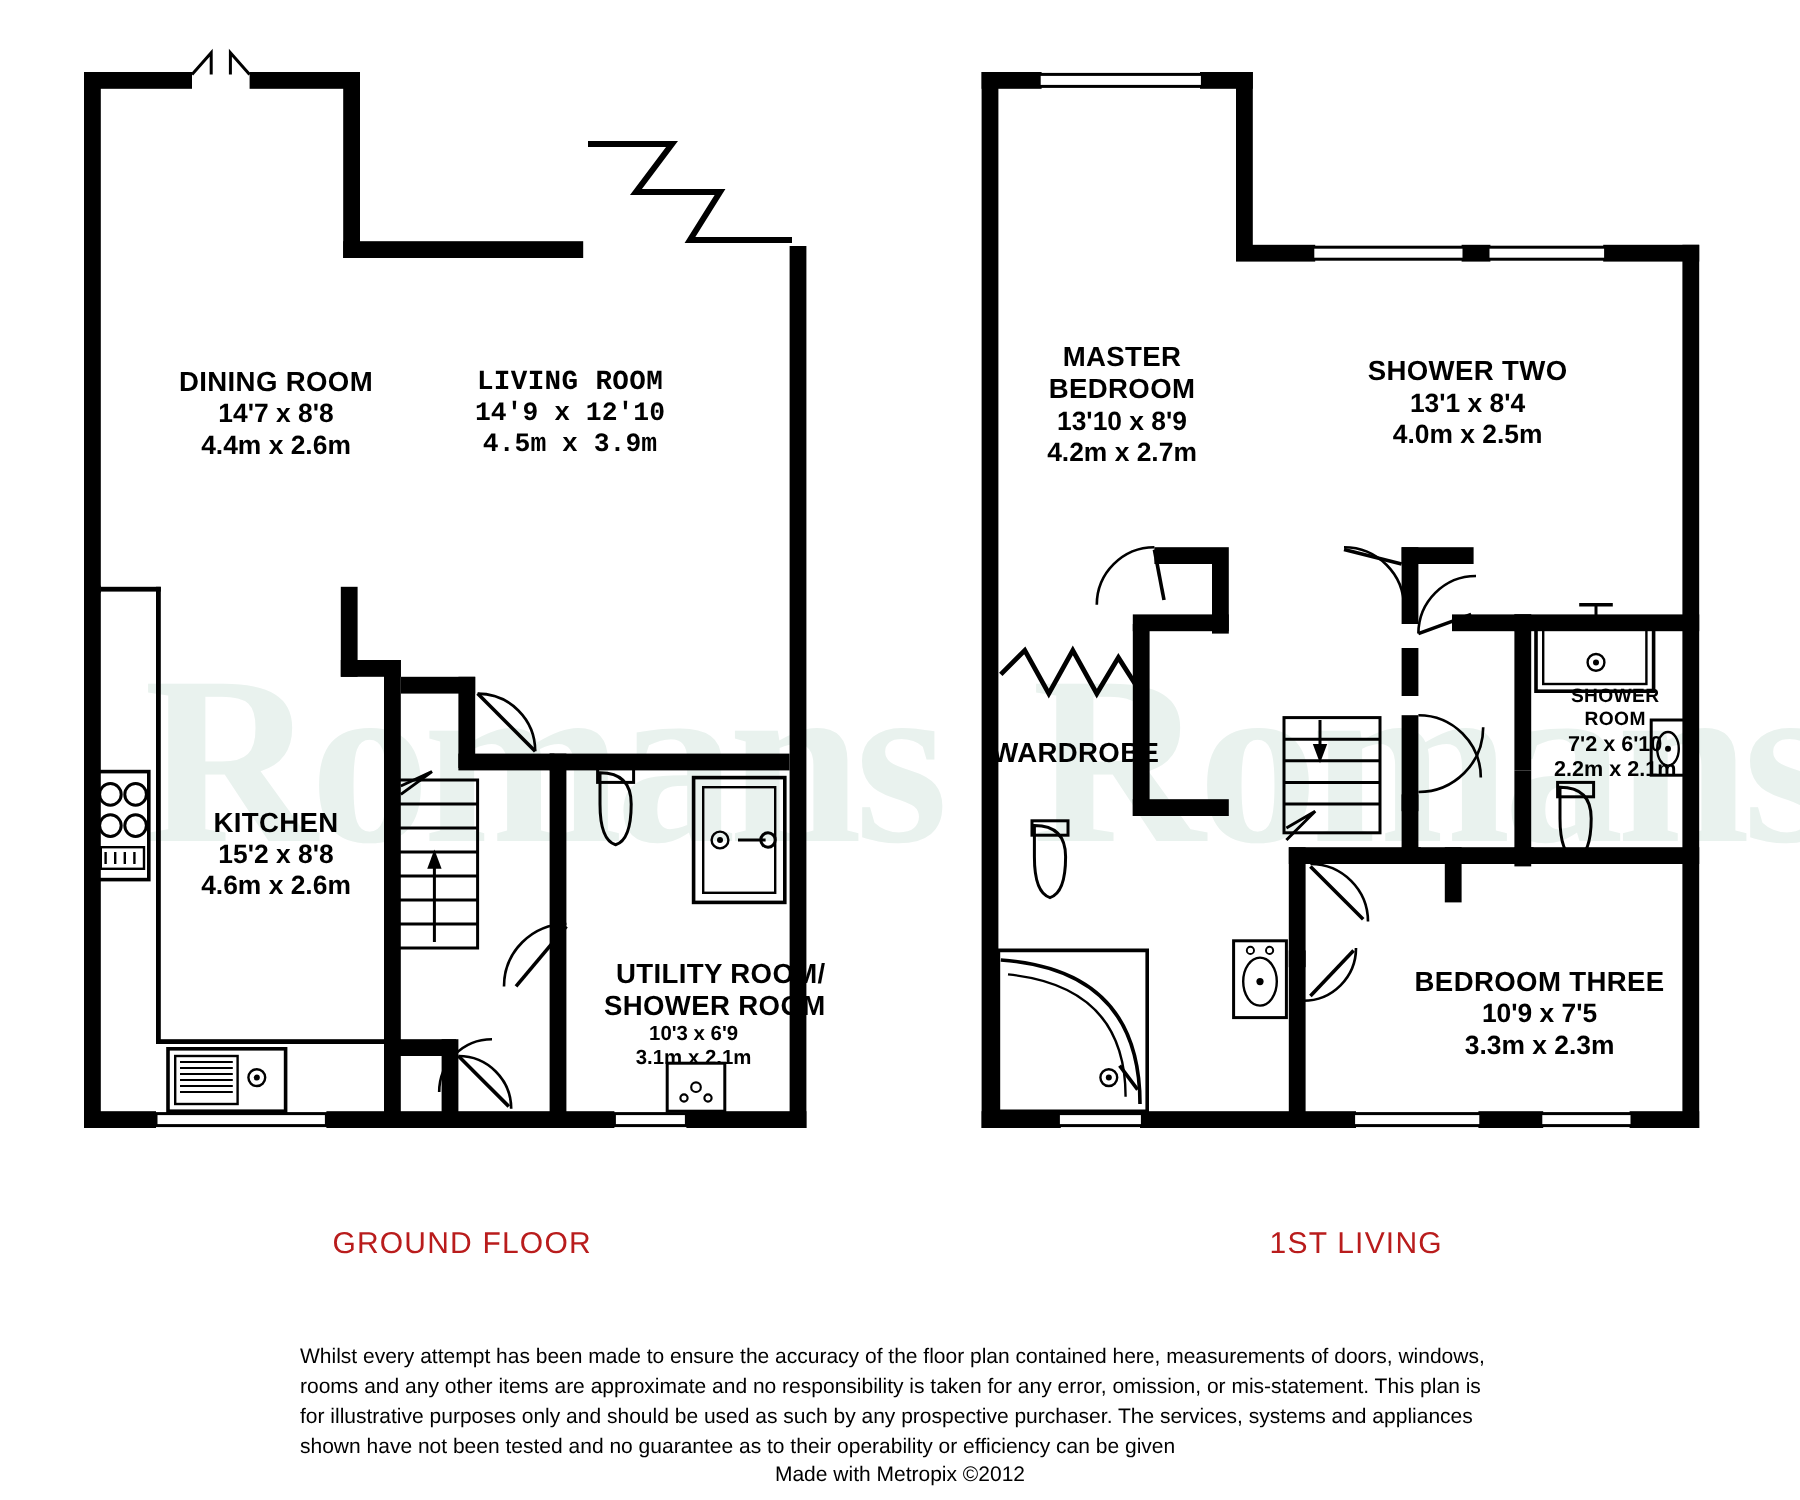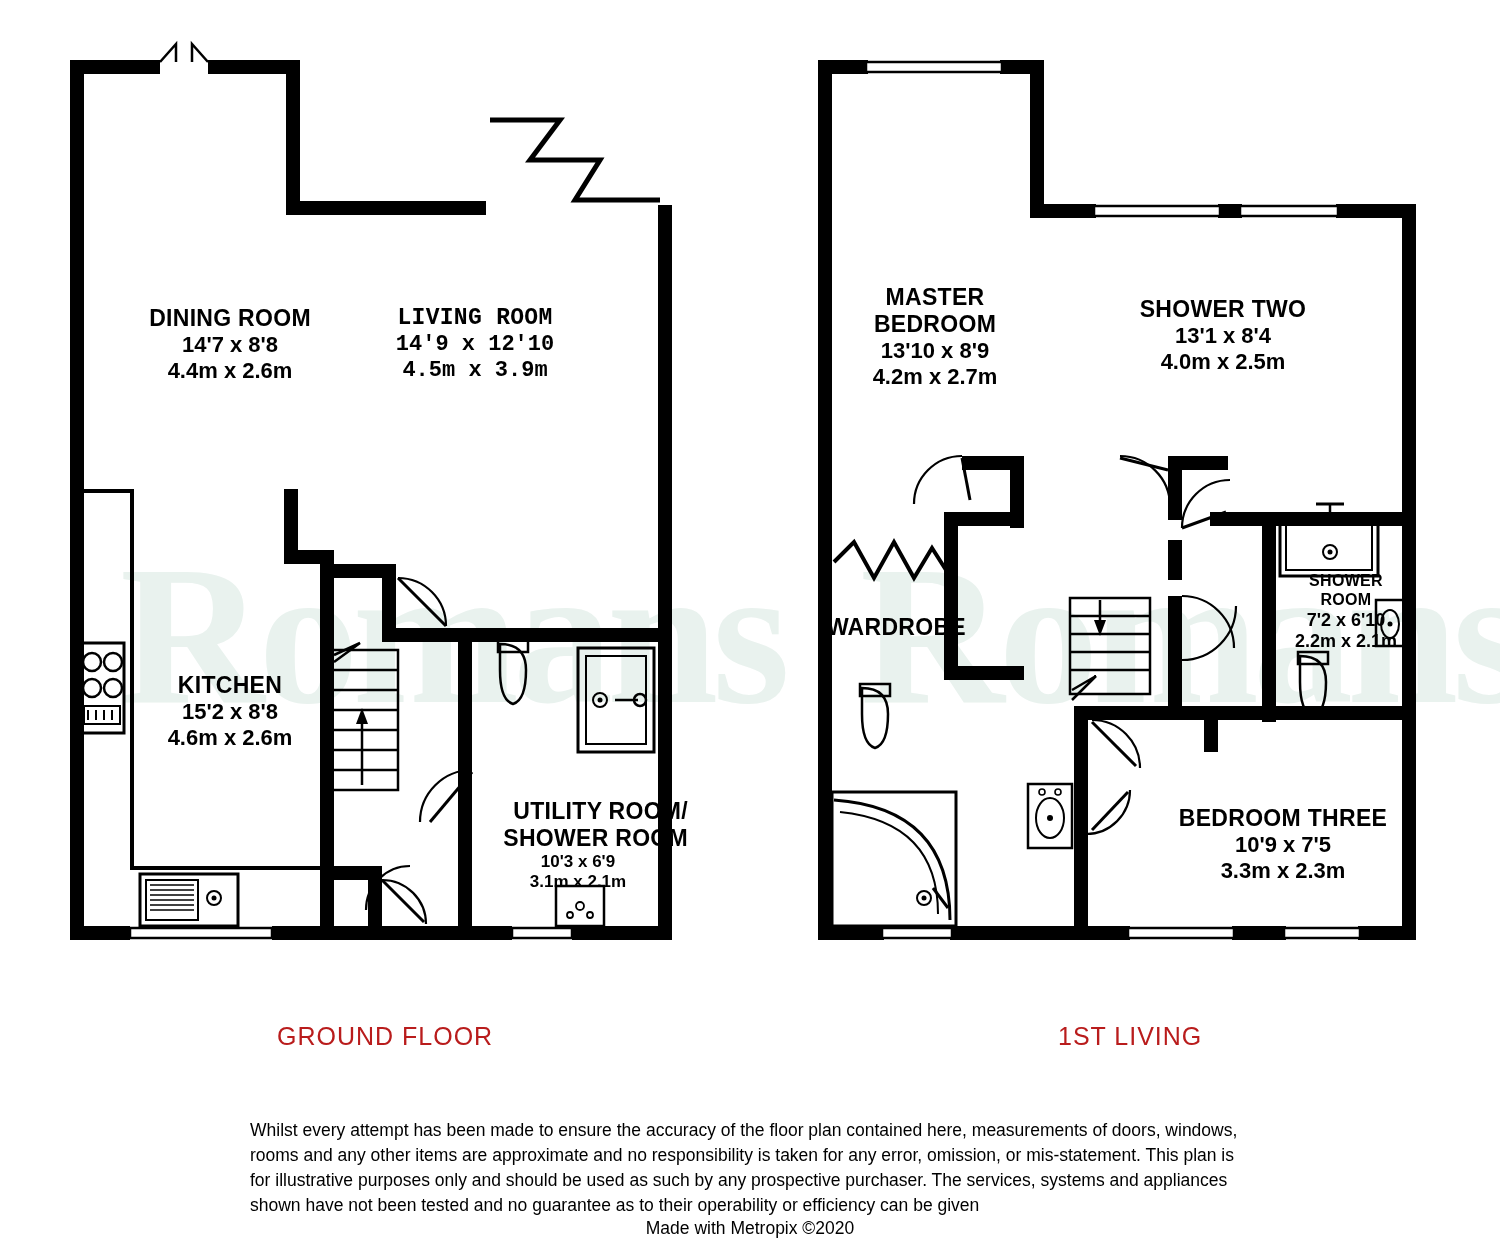--- a/index.html
+++ b/index.html
@@ -373,15 +373,15 @@
 
 
   <div class="roomlabel mid" style="left:826px; top:614px; width:140px; text-align:left;">
     <div class="nm">WARDROBE</div>
   </div>
 
   <div class="floorlabel" style="left:277px; top:1022px;">GROUND FLOOR</div>
   <div class="floorlabel" style="left:1058px; top:1022px;">1ST LIVING</div>
 
   <div class="disclaimer">Whilst every attempt has been made to ensure the accuracy of the floor plan contained here, measurements of doors, windows, rooms and any other items are approximate and no responsibility is taken for any error, omission, or mis-statement. This plan is for illustrative purposes only and should be used as such by any prospective purchaser. The services, systems and appliances shown have not been tested and no guarantee as to their operability or efficiency can be given</div>
-  <div class="madewith">Made with Metropix ©2020</div>
+  <div class="madewith">Made with Metropix ©2012</div>
 
 </div>
 
 </body></html>

